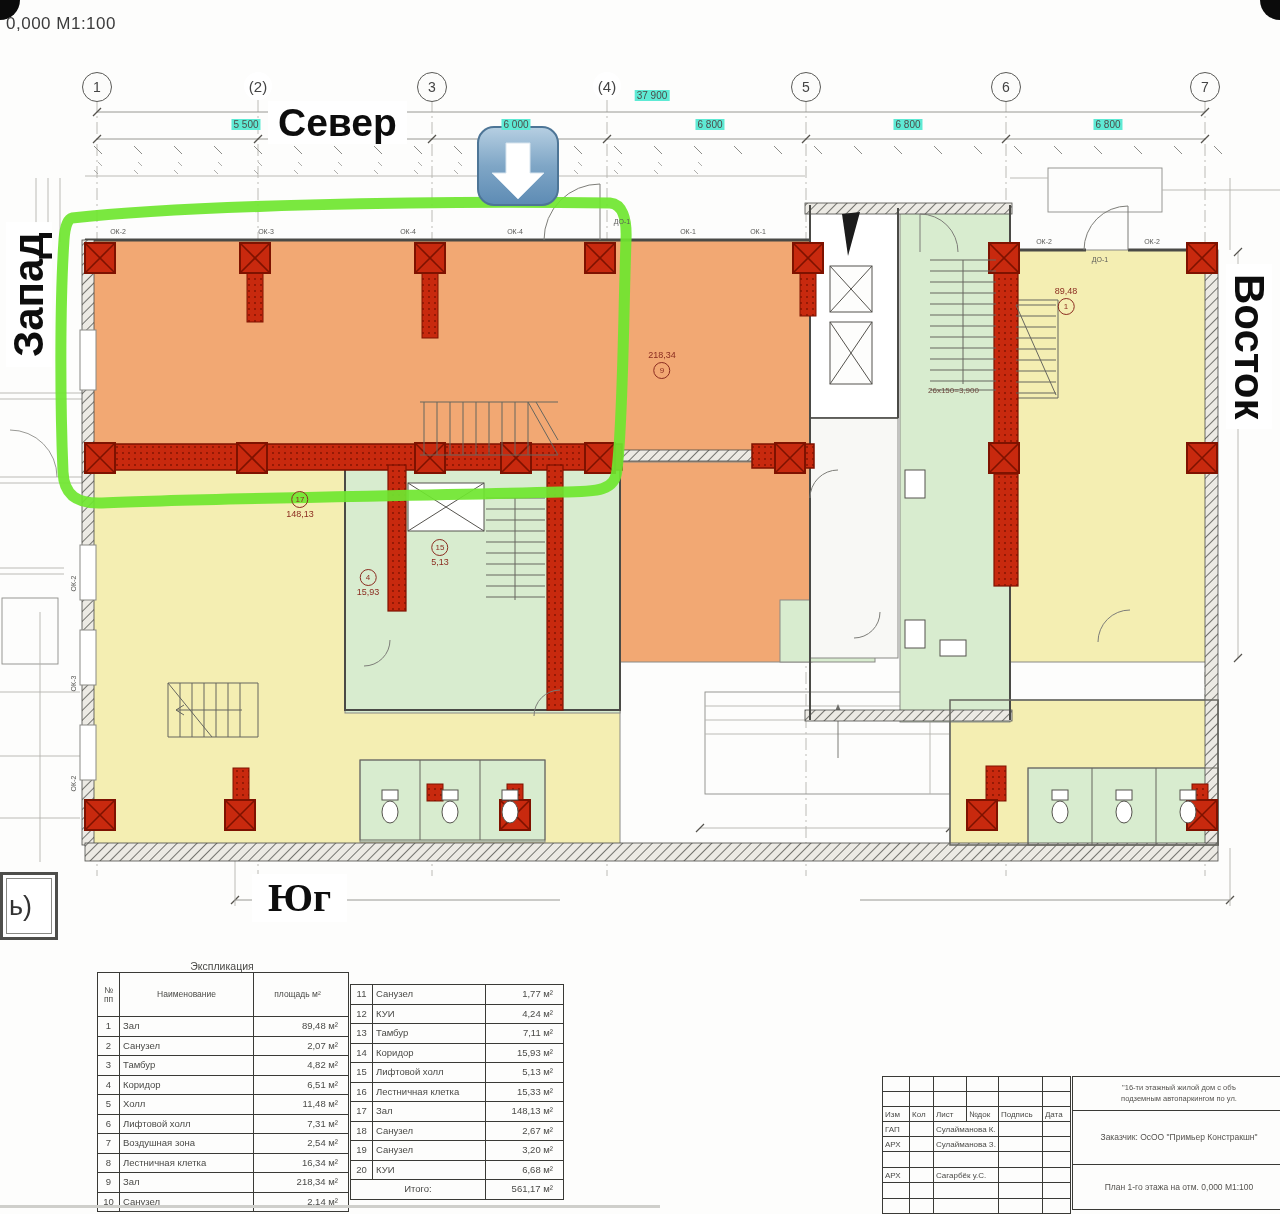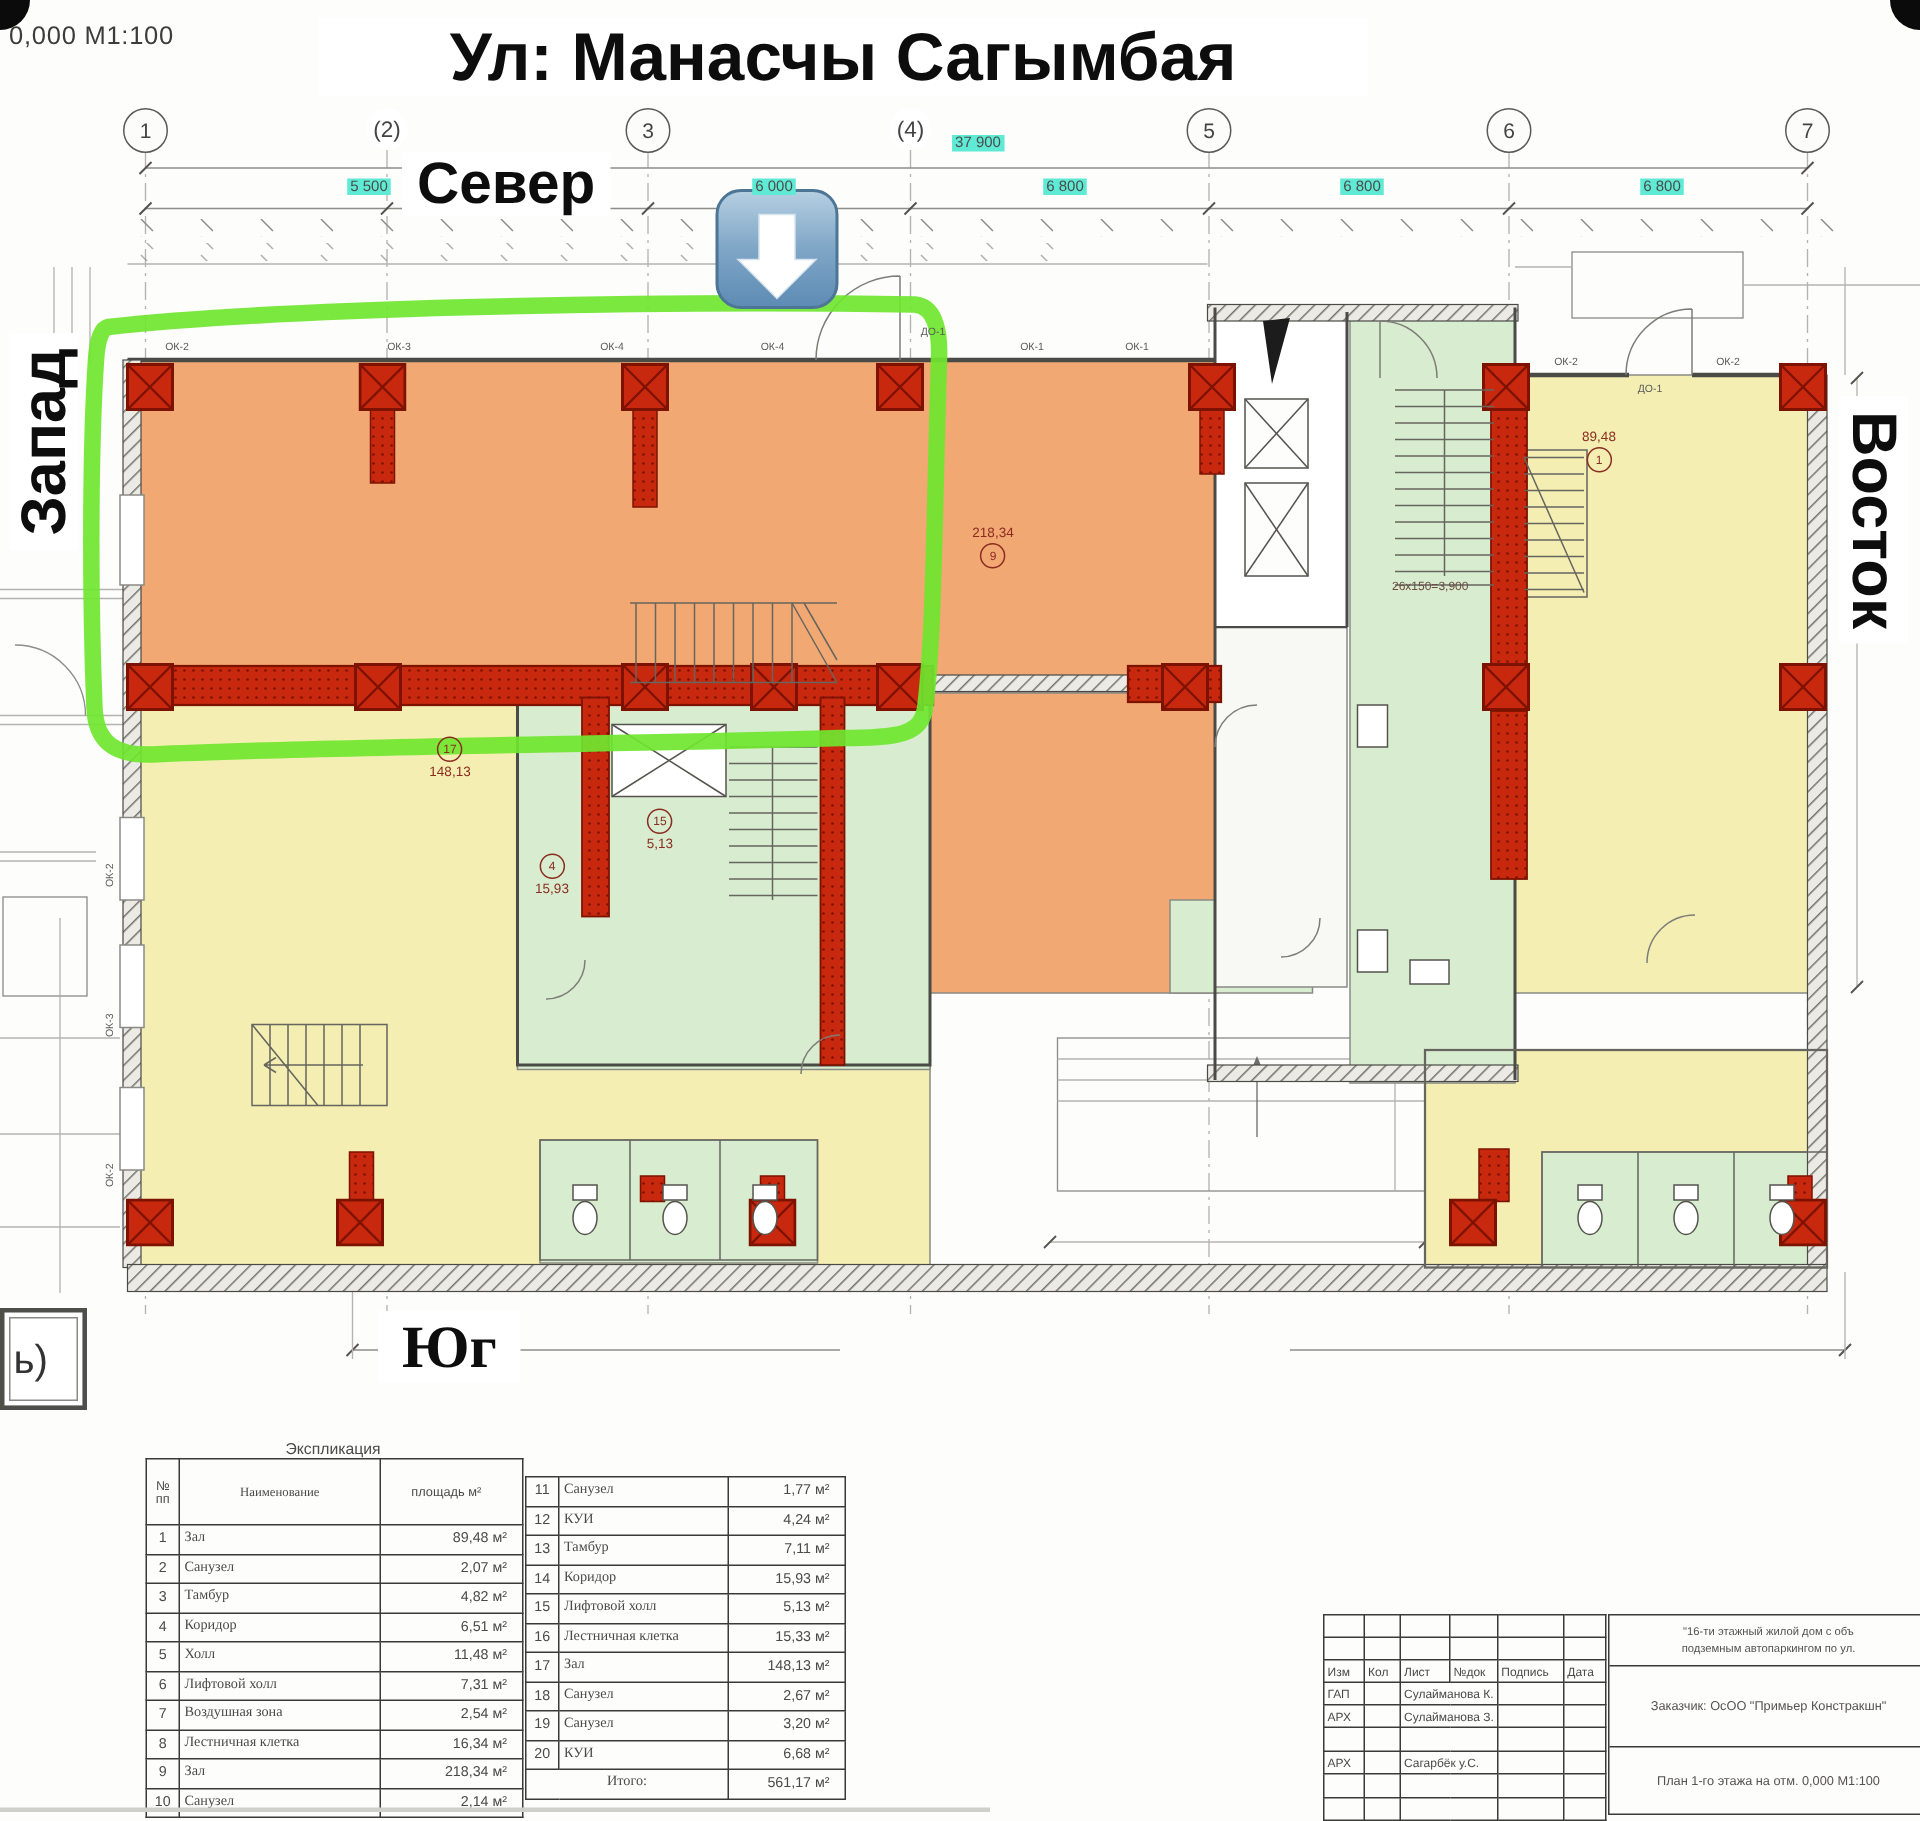--- a/index.html
+++ b/index.html
@@ -37,21 +37,21 @@
   
   .expl-title{left:132px;top:960px;width:180px;text-align:center;font-size:10.5px;color:#4a4a47;
               border-bottom:1px solid #55554f;padding-bottom:1px;}
   table.expl{border-collapse:collapse;background:#fdfdfc;}
   table.expl td,table.expl th{border:1.2px solid #3a3a36;font-weight:400;font-size:9.5px;color:#4a4a47;
               padding:0 3px;height:19.5px;box-sizing:border-box;line-height:1.05;}
   table.expl th{font-size:8.5px;text-align:center;}
   .t1{left:97px;top:972px;width:252px;}
   .t2{left:350px;top:984px;width:214px;}
   .c-num{width:22px;text-align:center;margin-left:42px;}
-  .c-name{text-align:left;font-family:Liberation Serif, serif;}
+  .c-name{text-align:left;}
   .c-area{width:95px;text-align:right;padding-right:10px !important;}
   .t2 .c-area{width:78px;}
   .total-label{text-align:center !important;margin-top:15px;}
   
   .stamp{left:882px;top:1076px;width:404px;height:134px;background:#fdfdfc;}
   .stamp-grid{position:absolute;left:0;top:0;border-collapse:collapse;}
   .stamp-grid td{border:1.1px solid #3a3a36;font-size:8px;color:#4a4a47;padding:0 2px;height:15px;
                  box-sizing:border-box;white-space:nowrap;overflow:hidden;}
   .stamp-right{position:absolute;left:190px;top:0;width:214px;height:134px;border:1.6px solid #3a3a36;
                box-sizing:border-box;}
@@ -290,21 +290,20 @@
     <g>
       <rect x="478" y="127" width="80" height="78" rx="16" fill="url(#bluegrad)" stroke="#4d7596" stroke-width="2"></rect>
       <path d="M506,143 L530,143 L530,173 L544,173 L518,199 L492,173 L506,173 Z" fill="#ffffff" stroke="#d7e4ee" stroke-width="1"></path>
     </g>
   </svg>
 
   <div class="corner tl"></div>
   <div class="corner tr"></div>
 
   <div class="abs scale-note">0,000 М1:100</div>
-  <div class="abs street-title">Ул: Манасчы Сагымбая</div>
 
   <div class="abs axis-bubble" style="left:97px;">1</div>
   <div class="abs axis-bubble plain" style="left:258px;">(2)</div>
   <div class="abs axis-bubble" style="left:432px;">3</div>
   <div class="abs axis-bubble plain" style="left:607px;">(4)</div>
   <div class="abs axis-bubble" style="left:806px;">5</div>
   <div class="abs axis-bubble" style="left:1006px;">6</div>
   <div class="abs axis-bubble" style="left:1205px;">7</div>
 
   <div class="abs dim" style="left:652px;top:90px;">37 900</div>

